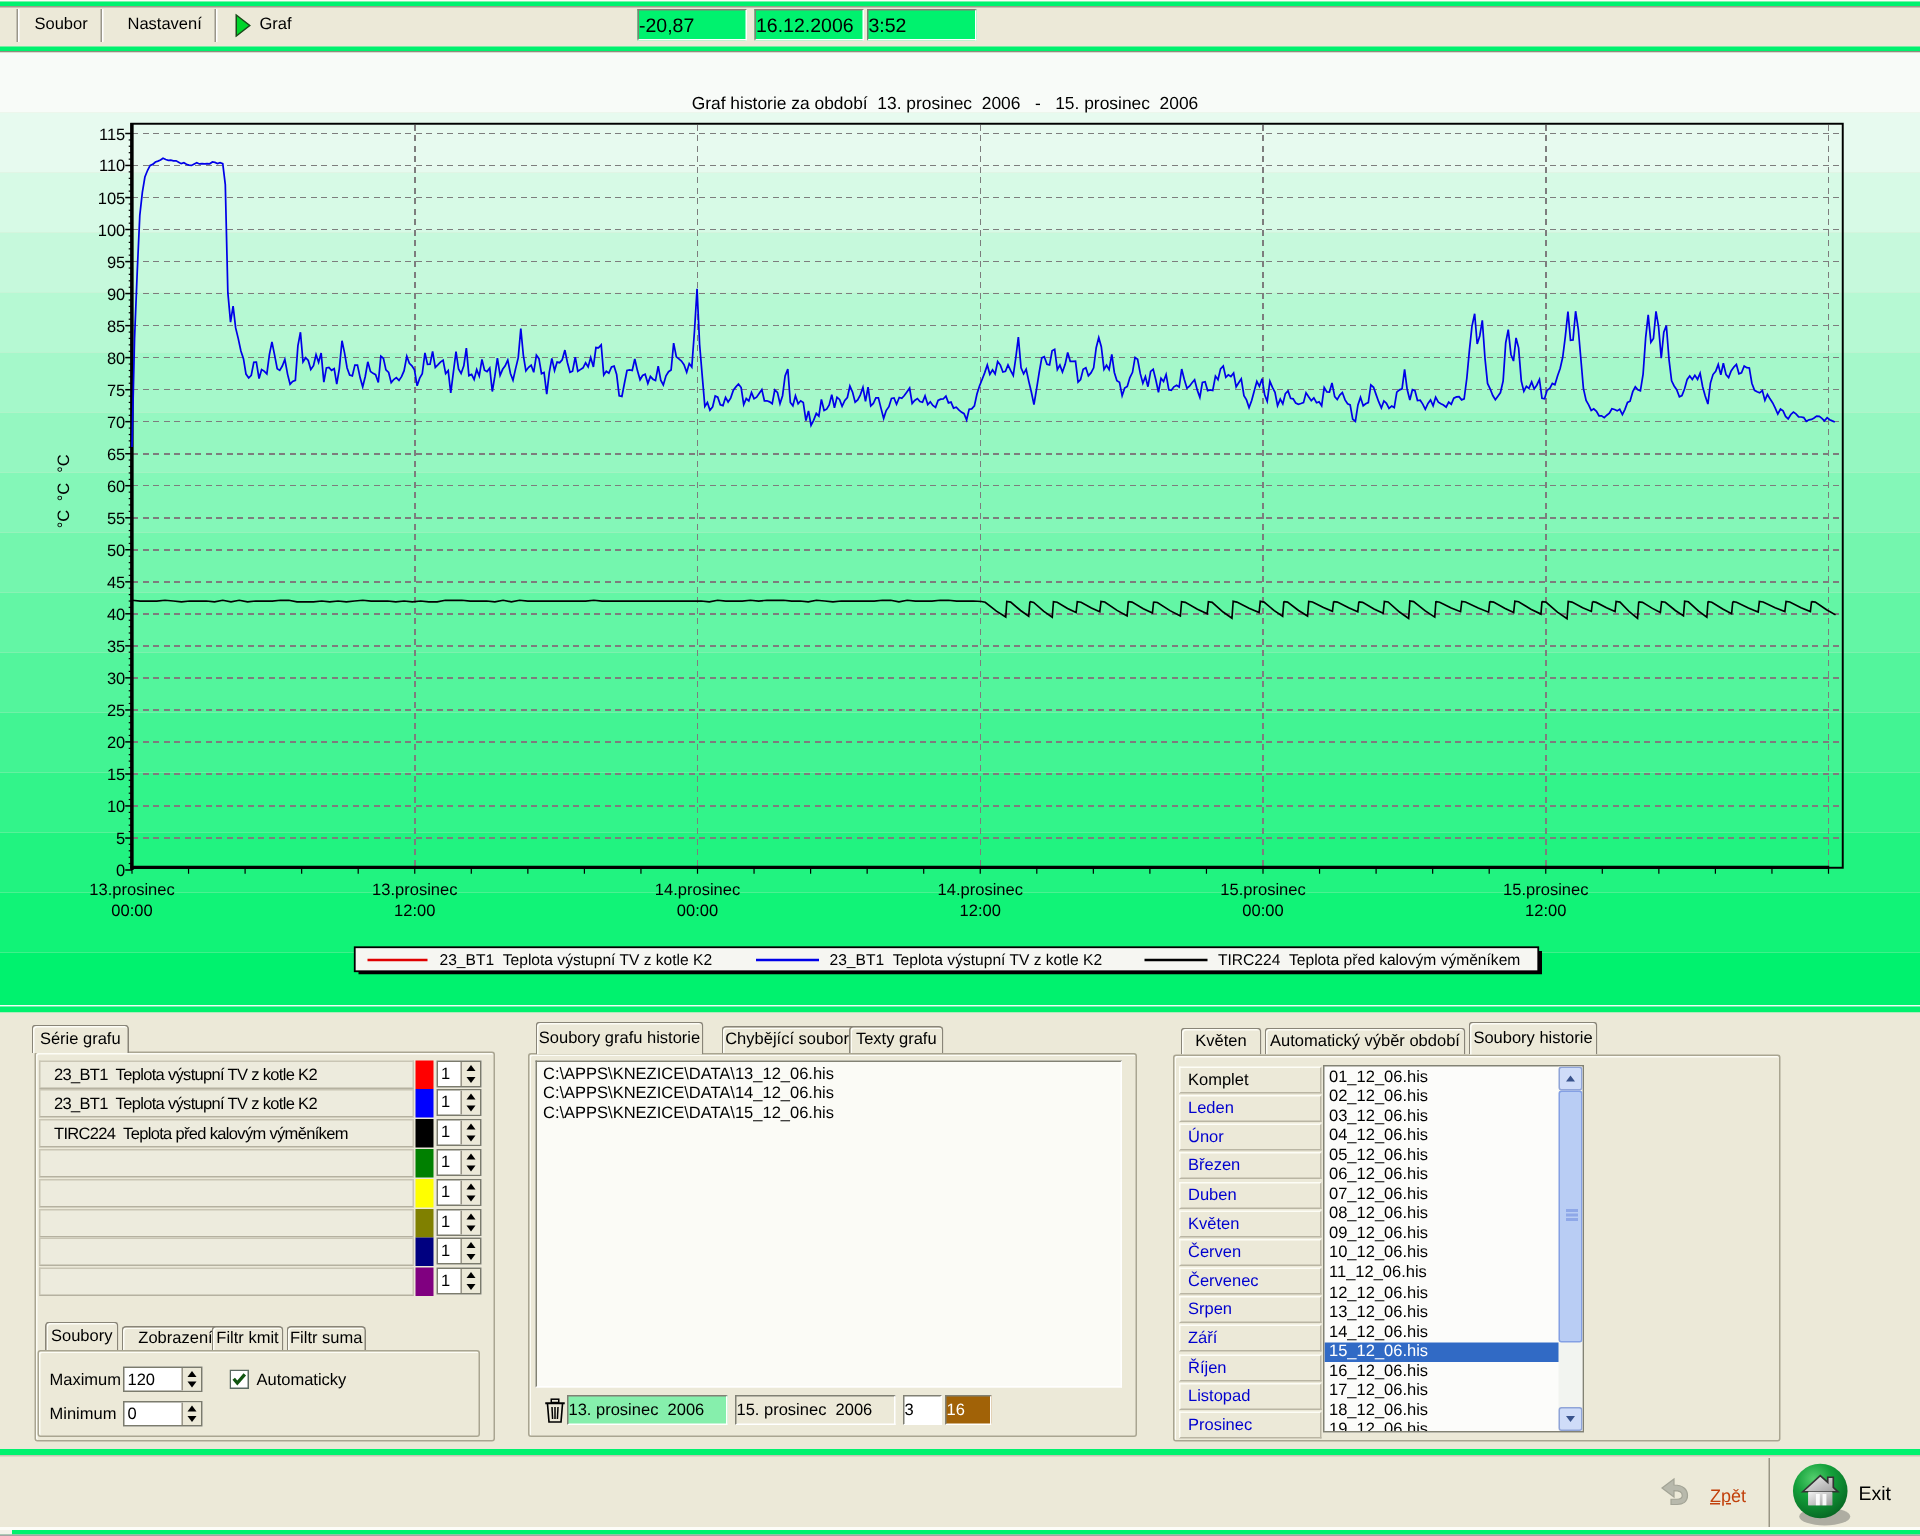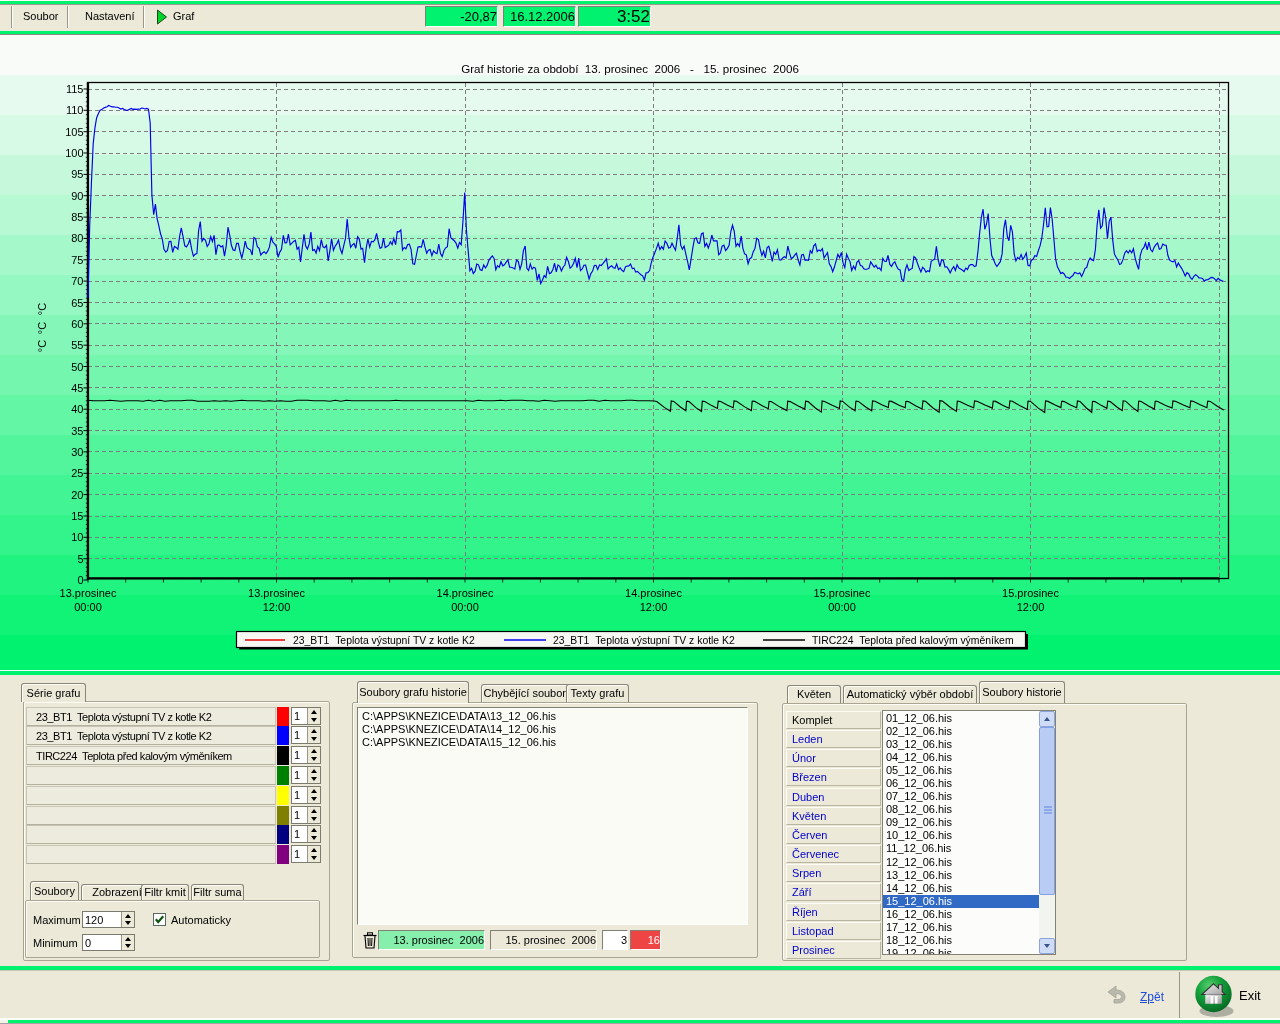--- a/index.html
+++ b/index.html
@@ -2,21 +2,21 @@
 <html><head><meta charset="utf-8"><style>
 *{margin:0;padding:0;box-sizing:border-box}
 body{width:1280px;height:1024px;position:relative;overflow:hidden;background:#ece9d8;
 font-family:"Liberation Sans",sans-serif;font-size:11px;color:#000}
 .abs{position:absolute}
 .grn{position:absolute;left:0;width:1280px;background:#00f26e}
 .tab{position:absolute;background:#ece9d8;border:1px solid #898578;border-bottom:none;
 border-radius:3px 3px 0 0;text-align:center;box-shadow:inset 1px 1px 0 #fdfdf6}
 .gbox{position:absolute;background:#ece9d8;border:1px solid #a9a591;border-radius:2px;box-shadow:inset 1px 1px 0 #fdfdf6}
 .sunk{position:absolute;border-top:1px solid #808074;border-left:1px solid #808074;
-border-bottom:1px solid #fff;border-right:1px solid #fff;text-align:right}
+border-bottom:1px solid #fff;border-right:1px solid #fff;text-align:left}
 .cell{position:absolute;background:#edebdd;border:1px solid #c9c5b4;border-bottom-color:#b5b1a0}
 .spin{position:absolute;border:1px solid #7b7b6d;background:#fff}
 .spin .num{position:absolute;left:2px;top:2px;font-size:11px}
 .udbtn{position:absolute;right:0;top:0;width:13px;height:100%;background:#ece9d8;border-left:1px solid #9a968a}
 .tri-u{position:absolute;left:3px;width:0;height:0;border-left:3.5px solid transparent;border-right:3.5px solid transparent;border-bottom:4px solid #000}
 .tri-d{position:absolute;left:3px;width:0;height:0;border-left:3.5px solid transparent;border-right:3.5px solid transparent;border-top:4px solid #000}
 .mbtn{position:absolute;left:786px;width:95px;height:18px;background:#ece9d8;
 border:1px solid #b9b5a3;border-top-color:#fdfdf6;border-left-color:#fdfdf6;line-height:17px;padding-left:5px;color:#0000ce}
 .fitem{height:13.05px;line-height:13px;padding-left:3px;white-space:nowrap}
 </style></head><body>
@@ -28,21 +28,21 @@
 <div class="abs" style="left:85px;top:10px">Nastavení</div>
 <div class="abs" style="left:11px;top:6px;height:22px;border-left:1px solid #9a968a;border-right:1px solid #fff"></div>
 <div class="abs" style="left:67px;top:6px;height:22px;border-left:1px solid #9a968a;border-right:1px solid #fff"></div>
 <div class="abs" style="left:143px;top:6px;height:22px;border-left:1px solid #9a968a;border-right:1px solid #fff"></div>
 <svg class="abs" style="left:156px;top:9px" width="12" height="16" viewBox="0 0 12 16">
     <path d="M1.5 1 L10.5 8 L1.5 15 Z" fill="#00d42a" stroke="#1a4a1a" stroke-width="1"></path>
   </svg>
 <div class="abs" style="left:173px;top:10px">Graf</div>
 <div class="sunk" style="left:425px;top:6px;width:73px;height:21px;background:#00f26e;font-size:13px;line-height:19px">-20,87</div>
 <div class="sunk" style="left:503px;top:6px;width:73px;height:21px;background:#00f26e;font-size:13px;line-height:19px">16.12.2006</div>
-<div class="sunk" style="left:578px;top:6px;width:73px;height:21px;background:#00f26e;font-size:17px;line-height:19px">3:52</div>
+<div class="sunk" style="left:578px;top:6px;width:73px;height:21px;background:#00f26e;font-size:13px;line-height:19px">3:52</div>
 <div class="grn" style="top:31px;height:3px"></div>
 <div class="abs" style="left:0;top:34px;width:1280px;height:1px;background:#8f8c7e"></div>
 <svg style="position:absolute;left:0;top:0" width="1280" height="1024" viewBox="0 0 1280 1024">
 <rect x="0" y="35" width="1280" height="40" fill="rgb(248,251,248)"></rect>
     <rect x="0" y="75" width="1280" height="40" fill="rgb(231,250,239)"></rect>
     <rect x="0" y="115" width="1280" height="40" fill="rgb(215,250,230)"></rect>
     <rect x="0" y="155" width="1280" height="40" fill="rgb(198,249,220)"></rect>
     <rect x="0" y="195" width="1280" height="40" fill="rgb(182,249,211)"></rect>
     <rect x="0" y="235" width="1280" height="40" fill="rgb(165,248,202)"></rect>
     <rect x="0" y="275" width="1280" height="40" fill="rgb(149,247,193)"></rect>
@@ -390,21 +390,21 @@
     <path d="M2 4 L3 16 L11 16 L12 4" fill="none" stroke="#000" stroke-width="1.1"></path>
     <line x1="0.5" y1="3.5" x2="13.5" y2="3.5" stroke="#000" stroke-width="1.2"></line>
     <rect x="4.5" y="0.8" width="5" height="2.2" fill="none" stroke="#000"></rect>
     <line x1="5" y1="6" x2="5.4" y2="14" stroke="#000"></line>
     <line x1="7" y1="6" x2="7" y2="14" stroke="#000"></line>
     <line x1="9" y1="6" x2="8.6" y2="14" stroke="#000"></line>
   </svg>
 <div class="sunk" style="left:378px;top:930px;width:107px;height:20px;background:#86efac;line-height:18px">13. prosinec&nbsp;&nbsp;2006</div>
 <div class="sunk" style="left:490px;top:930px;width:107px;height:20px;background:#ece9d8;line-height:18px">15. prosinec&nbsp;&nbsp;2006</div>
 <div class="sunk" style="left:602px;top:930px;width:26px;height:20px;background:#fff;line-height:18px">3</div>
-<div class="sunk" style="left:630px;top:930px;width:31px;height:20px;background:#ef4444;color:#fff;line-height:18px">16</div>
+<div class="sunk" style="left:630px;top:930px;width:31px;height:20px;background:#a16207;color:#fff;line-height:18px">16</div>
 
 
 <div class="tab" style="left:787px;top:685px;width:54px;height:18px;line-height:17px">Květen dne</div>
 <div class="tab" style="left:843px;top:685px;width:134px;height:18px;line-height:17px">Automatický výběr období</div>
 <div class="tab" style="left:979px;top:681px;width:86px;height:22px;line-height:20px;z-index:2">Soubory historie</div>
 <div class="gbox" style="left:782px;top:703px;width:405px;height:258px"></div>
 <div class="mbtn" style="top:711.0px;color:#000">Komplet</div><div class="mbtn" style="top:730.1px;">Leden</div><div class="mbtn" style="top:749.3px;">Únor</div><div class="mbtn" style="top:768.4px;">Březen</div><div class="mbtn" style="top:787.6px;">Duben</div><div class="mbtn" style="top:806.7px;">Květen</div><div class="mbtn" style="top:825.9px;">Červen</div><div class="mbtn" style="top:845.0px;">Červenec</div><div class="mbtn" style="top:864.2px;">Srpen</div><div class="mbtn" style="top:883.3px;">Září</div><div class="mbtn" style="top:902.5px;">Říjen</div><div class="mbtn" style="top:921.6px;">Listopad</div><div class="mbtn" style="top:940.8px;">Prosinec</div>
 <div class="abs" style="left:882px;top:710px;width:174px;height:245px;background:#fcfcfa;border:1px solid #828274;overflow:hidden">
 <div style="position:absolute;left:0;top:1px;width:168px">
       <div class="fitem" style="">01_12_06.his</div>
@@ -442,21 +442,21 @@
 </div>
   </div>
 
 <div class="grn" style="top:966px;height:4px"></div>
 <div class="abs" style="left:0;top:970px;width:1280px;height:49px;background:#ece9d8;border-top:1px solid #c8c5b5"></div>
 
 <div class="abs" style="left:1179px;top:972px;width:1px;height:46px;background:#999685"></div>
 <svg class="abs" style="left:1107px;top:985px" width="21" height="20" viewBox="0 0 21 20">
     <path d="M9 1 L9 5 C15 5 18 8 18 12 C18 16 15 18 11 18 L7 18 L7 14.5 L11 14.5 C13 14.5 14.5 13.5 14.5 12 C14.5 10 13 8.8 9 8.8 L9 13 L1 7 Z" fill="#b8b9ac" stroke="#a3a496" stroke-width="0.8"></path>
   </svg>
-<div class="abs" style="left:1140px;top:990px;color:#1d4ed8;font-size:12px"><span style="text-decoration:underline">Zp</span>ět</div>
+<div class="abs" style="left:1140px;top:990px;color:#c2410c;font-size:12px"><span style="text-decoration:underline">Zp</span>ět</div>
 <ellipse></ellipse>
 <svg class="abs" style="left:1192px;top:974px" width="58" height="48" viewBox="0 0 58 48">
 <ellipse cx="24.5" cy="37" rx="17" ry="6" fill="#8e8e86" opacity="0.65"></ellipse>
 <defs>
       <radialGradient id="sph" cx="0.38" cy="0.28" r="0.85">
         <stop offset="0" stop-color="#55cf6e"></stop>
         <stop offset="0.4" stop-color="#13a03a"></stop>
         <stop offset="1" stop-color="#045a1e"></stop>
       </radialGradient>
     </defs>

